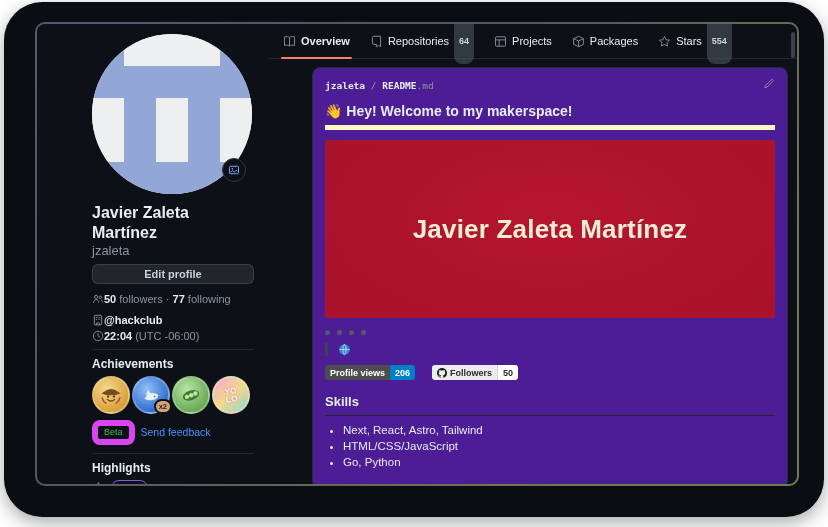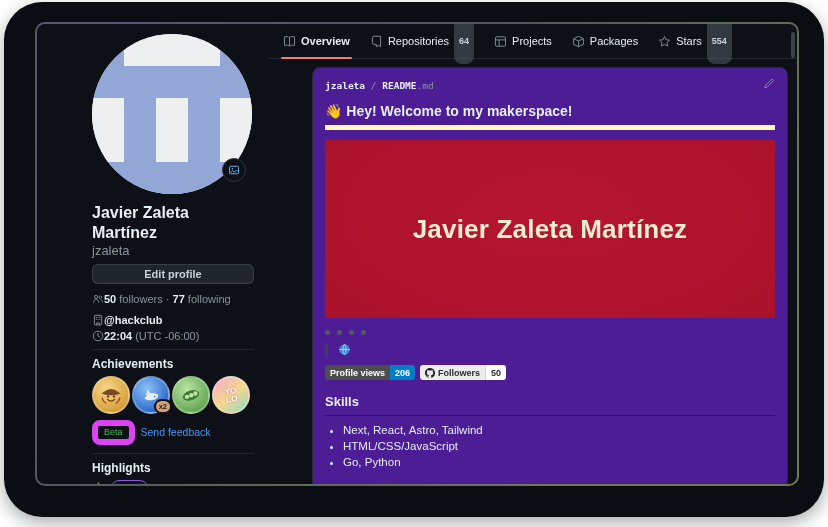--- a/index.html
+++ b/index.html
@@ -73,21 +73,21 @@
   .banner { margin-top:10px; height:178px; border-radius:2px;
             background:radial-gradient(120% 150% at 50% 42%, #b5152f 0%, #a31128 90%);
             display:flex; align-items:center; justify-content:center; }
   .banner-text { font-size:26px; font-weight:800; color:#f0edd3; letter-spacing:.2px; }
   .dots { display:flex; gap:7px; margin-top:12px; align-items:center; }
   .dot { width:5px; height:5px; border-radius:50%; background:#525a64; }
   .quote { display:flex; align-items:center; gap:6px; border-left:3px solid #3b434b; padding-left:10px; margin-top:8px; font-size:11.5px; }
   .quote svg { width:13px; height:13px; flex:none; }
   .quote a { color:#4493f8; text-decoration:none; cursor:pointer; }
   .bio { margin-top:10px; font-size:11.5px; color:#e6edf3; }
-  .shields { display:flex; gap:5px; margin-top:9px; }
+  .shields { display:flex; gap:17px; margin-top:9px; }
   .shield { display:flex; height:15px; border-radius:3px; overflow:hidden; font-size:9px; font-weight:600; cursor:pointer; }
   .shield .l { background:#4d4d4d; color:#fff; padding:0 5px; display:flex; align-items:center; gap:3px; }
   .shield .r { background:#007ec6; color:#fff; padding:0 5px; display:flex; align-items:center; }
   .shield.social .l { background:#ececec; color:#2b2b2b; }
   .shield.social .r { background:#ffffff; color:#2b2b2b; border-left:1px solid #d5d5d5; }
   .shield svg { width:10px; height:10px; }
   .md-h2 { margin-top:14px; font-size:13px; font-weight:700; color:#e6edf3; padding-bottom:6px; border-bottom:1px solid #21262d; }
   .md-ul { margin-top:8px; padding-left:18px; color:#e6edf3; font-size:11.5px; }
   .md-ul li { margin-bottom:4px; }
 </style>

